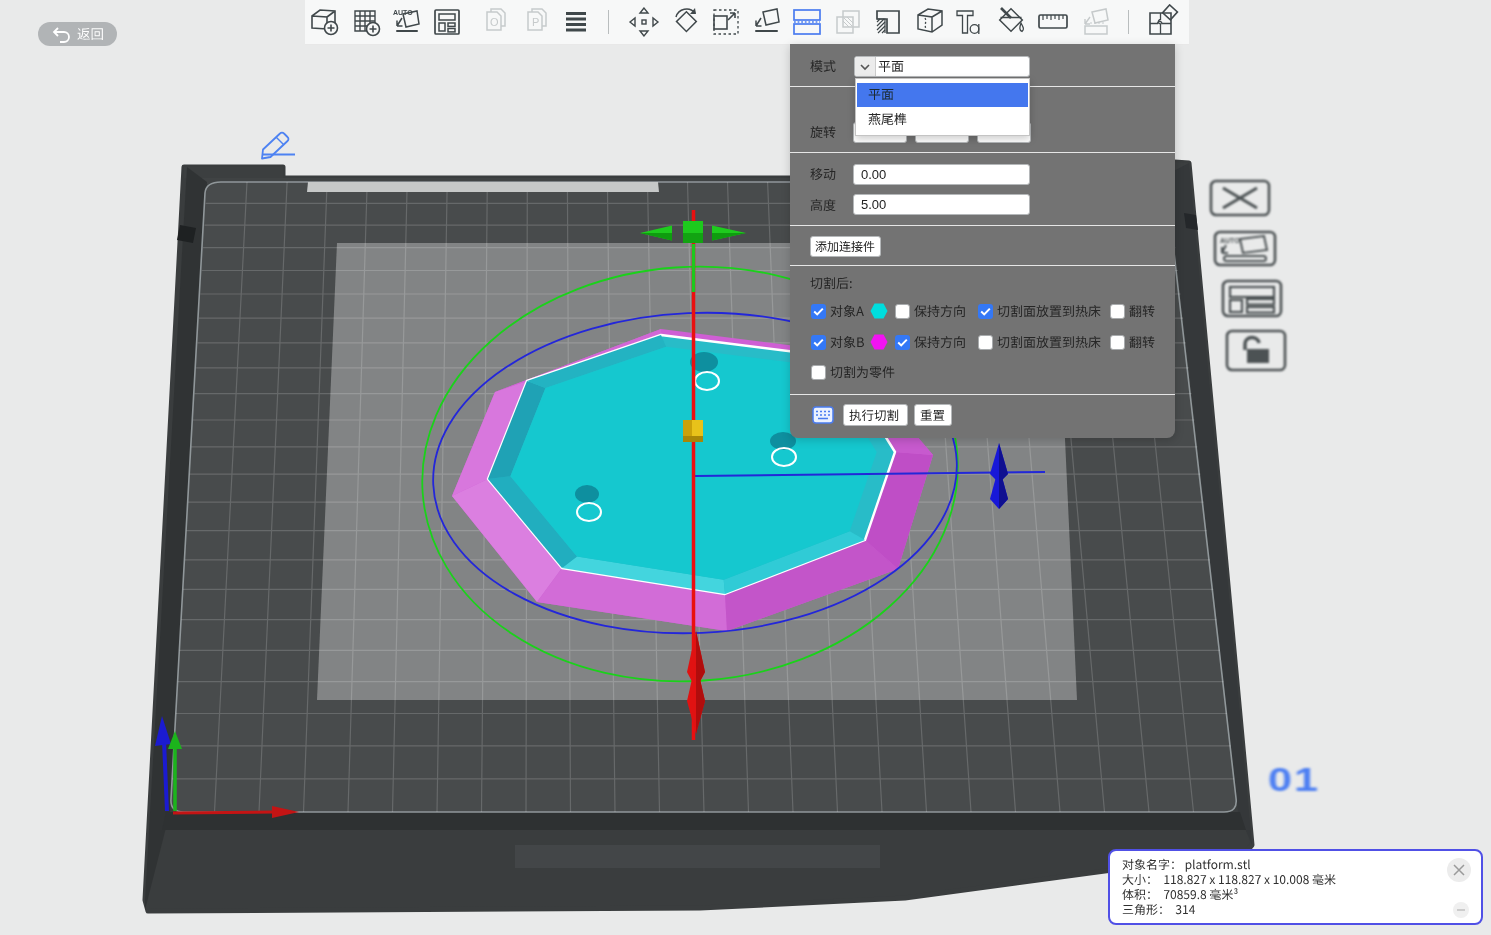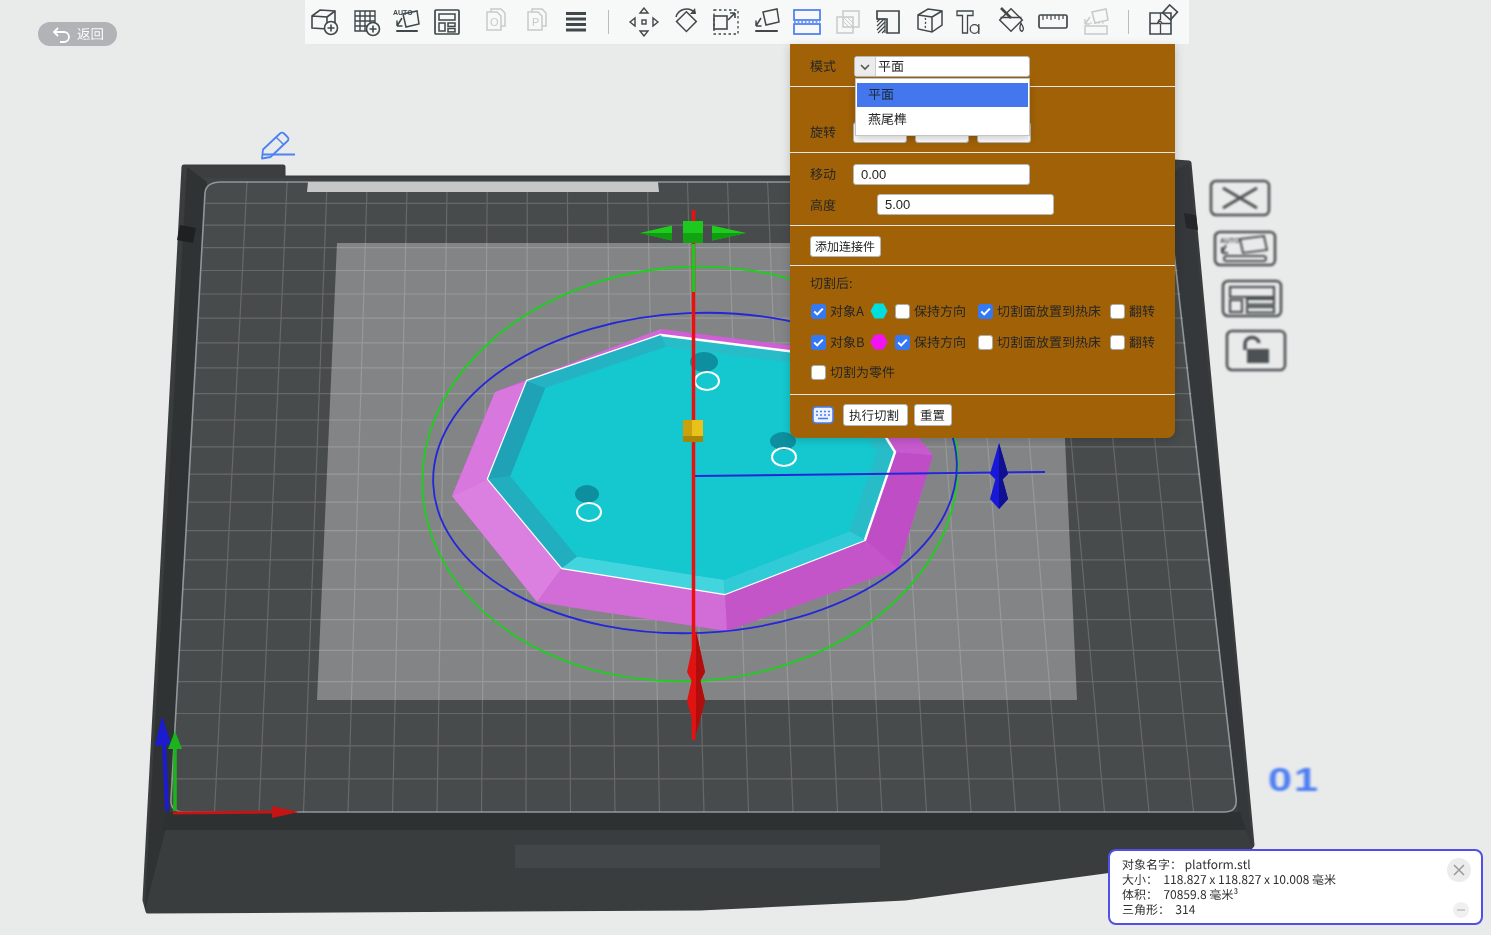--- a/index.html
+++ b/index.html
@@ -237,36 +237,36 @@
     <rect x="9" y="8" width="44" height="10" fill="none" stroke="#4c5254" stroke-width="2.2"></rect>
     <rect x="9" y="21" width="12" height="12" fill="none" stroke="#4c5254" stroke-width="2.2"></rect>
     <rect x="26" y="20" width="27" height="5.5" fill="none" stroke="#4c5254" stroke-width="2.2"></rect>
     <rect x="26" y="28" width="27" height="5.5" fill="none" stroke="#4c5254" stroke-width="2.2"></rect>
   </svg>
 <svg style="position:absolute;left:1225px;top:329px;filter:blur(1px);" width="62" height="43" viewBox="0 0 62 43">
     <rect x="2" y="2" width="58" height="39" rx="5" fill="none" stroke="#4c5254" stroke-width="2.6"></rect>
     <rect x="22" y="20" width="22" height="14" fill="#4c5254"></rect>
     <path d="M20,21 V15 A7,6 0 0 1 34,14" fill="none" stroke="#4c5254" stroke-width="3.5"></path>
   </svg>
-<div style="position:absolute;left:790px;top:44px;width:385px;height:394px;background:#a16207;border-radius:0 0 8px 8px;box-shadow:0 2px 10px rgba(0,0,0,0.18);">
+<div style="position:absolute;left:790px;top:44px;width:385px;height:394px;background:#737373;border-radius:0 0 8px 8px;box-shadow:0 2px 10px rgba(0,0,0,0.18);">
     <div style="position:absolute;left:0px;top:42px;width:385px;height:1px;background:#e6e6e6;"></div>
     <div style="position:absolute;left:0px;top:108px;width:385px;height:1px;background:#e6e6e6;"></div>
     <div style="position:absolute;left:0px;top:181px;width:385px;height:1px;background:#e6e6e6;"></div>
     <div style="position:absolute;left:0px;top:221px;width:385px;height:1px;background:#e6e6e6;"></div>
     <div style="position:absolute;left:0px;top:350px;width:385px;height:1px;background:#e6e6e6;"></div>
     <div style="position:absolute;left:64px;top:12px;width:176px;height:21px;border:1px solid #b4b7b9;border-radius:3px;background:#fff;box-sizing:border-box;">
       <div style="position:absolute;left:0;top:0;width:20px;height:19px;background:#ececec;border-right:1px solid #cccccc;border-radius:2px 0 0 2px;"><svg width="20" height="19" viewBox="0 0 20 19">
           <path d="M6,8 L10,12 L14,8" fill="none" stroke="#555" stroke-width="1.6"></path>
         </svg></div>
     </div>
     <div style="position:absolute;left:63px;top:78px;width:54px;height:21px;border:1px solid #b4b7b9;border-radius:3px;background:#fff;box-sizing:border-box;font:13px 'Liberation Sans';color:#222;padding:2px 0 0 7px;"></div>
     <div style="position:absolute;left:125px;top:78px;width:54px;height:21px;border:1px solid #b4b7b9;border-radius:3px;background:#fff;box-sizing:border-box;font:13px 'Liberation Sans';color:#222;padding:2px 0 0 7px;"></div>
     <div style="position:absolute;left:187px;top:78px;width:54px;height:21px;border:1px solid #b4b7b9;border-radius:3px;background:#fff;box-sizing:border-box;font:13px 'Liberation Sans';color:#222;padding:2px 0 0 7px;"></div>
     <div style="position:absolute;left:63px;top:120px;width:177px;height:21px;border:1px solid #b4b7b9;border-radius:3px;background:#fff;box-sizing:border-box;font:13px 'Liberation Sans';color:#222;padding:2px 0 0 7px;">0.00</div>
-    <div style="position:absolute;left:63px;top:150px;width:177px;height:21px;border:1px solid #b4b7b9;border-radius:3px;background:#fff;box-sizing:border-box;font:13px 'Liberation Sans';color:#222;padding:2px 0 0 7px;margin-left:24px;">5.00</div>
+    <div style="position:absolute;left:63px;top:150px;width:177px;height:21px;border:1px solid #b4b7b9;border-radius:3px;background:#fff;box-sizing:border-box;font:13px 'Liberation Sans';color:#222;padding:2px 0 0 7px;">5.00</div>
     <div style="position:absolute;left:20px;top:192px;width:71px;height:21px;border:1px solid #b4b7b9;border-radius:3px;background:#fff;box-sizing:border-box;font:13px 'Liberation Sans';color:#222;padding:2px 0 0 7px;"></div>
     <div style="position:absolute;left:21px;top:260px;width:15px;height:15px;background:#3478f6;border-radius:3px;"><svg width="15" height="15" viewBox="0 0 15 15">
         <path d="M3.2,7.6 L6.2,10.4 L11.8,4.6" fill="none" stroke="#fff" stroke-width="2"></path>
       </svg></div>
     <div style="position:absolute;left:105px;top:260px;width:15px;height:15px;background:#fff;border:1px solid #a8abad;border-radius:3px;box-sizing:border-box;"></div>
     <div style="position:absolute;left:188px;top:260px;width:15px;height:15px;background:#3478f6;border-radius:3px;"><svg width="15" height="15" viewBox="0 0 15 15">
         <path d="M3.2,7.6 L6.2,10.4 L11.8,4.6" fill="none" stroke="#fff" stroke-width="2"></path>
       </svg></div>
     <div style="position:absolute;left:320px;top:260px;width:15px;height:15px;background:#fff;border:1px solid #a8abad;border-radius:3px;box-sizing:border-box;"></div>
     <div style="position:absolute;left:21px;top:291px;width:15px;height:15px;background:#3478f6;border-radius:3px;"><svg width="15" height="15" viewBox="0 0 15 15">

